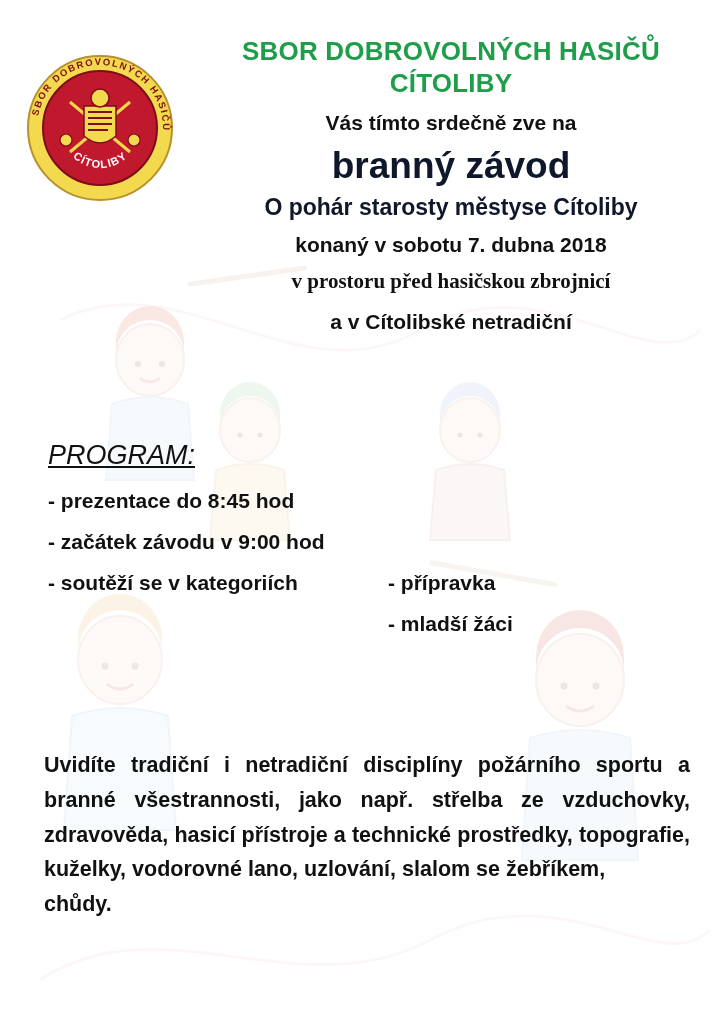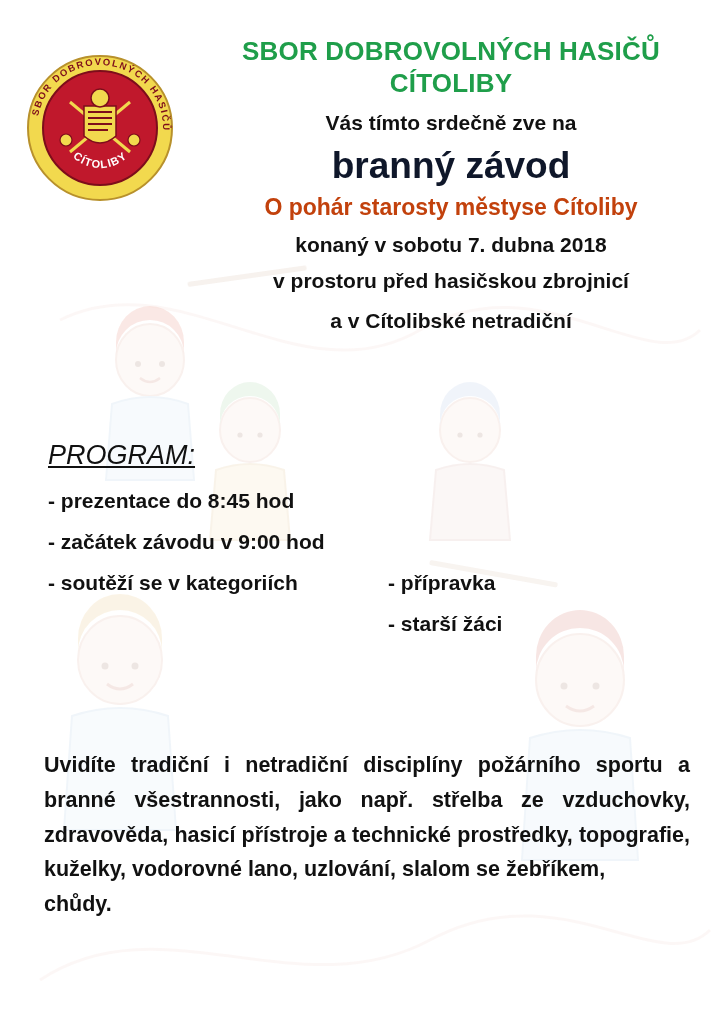--- a/index.html
+++ b/index.html
@@ -68,33 +68,34 @@
   .event-name {
     margin-top: 10px;
     font-size: 37px;
     font-weight: bold;
     color: #0f172a;
   }
   .event-sub {
     margin-top: 7px;
     font-size: 23px;
     font-weight: bold;
-    color: #c2410c;
+    color: #0f172a;
   }
   .date-line {
     margin-top: 12px;
     font-size: 21px;
     font-weight: bold;
     color: #111111;
   }
   .place-line1 {
     margin-top: 12px;
     font-size: 21px;
     font-weight: bold;
     color: #111111;
+    font-family: Liberation Serif, serif;
   }
   .place-line2 {
     margin-top: 16px;
     font-size: 21px;
     font-weight: bold;
     color: #111111;
   }
 
   
   .program {
@@ -266,21 +267,21 @@
   </div>
 
   <div class="program">
     <div class="program-title">PROGRAM:</div>
     <div class="program-line">- prezentace do 8:45 hod</div>
     <div class="program-line">- začátek závodu v 9:00 hod</div>
     <div class="program-line cat-row">
       <span class="cat-left">- soutěží se v kategoriích</span>
       <span class="cat-right">- přípravka</span>
     </div>
-    <div class="cat-extra">- starší žáci</div>
+    <div class="cat-extra">- mladší žáci</div>
   </div>
 
   <div class="body-text">
     <span>Uvidíte tradiční i netradiční disciplíny požárního sportu a branné všestrannosti, jako např. střelba ze vzduchovky, zdravověda, hasicí přístroje a technické prostředky, topografie, kuželky, vodorovné lano, uzlování, slalom se žebříkem,</span>
     <div class="last-line">chůdy.</div>
   </div>
 
 </div>
 
 </body></html>

